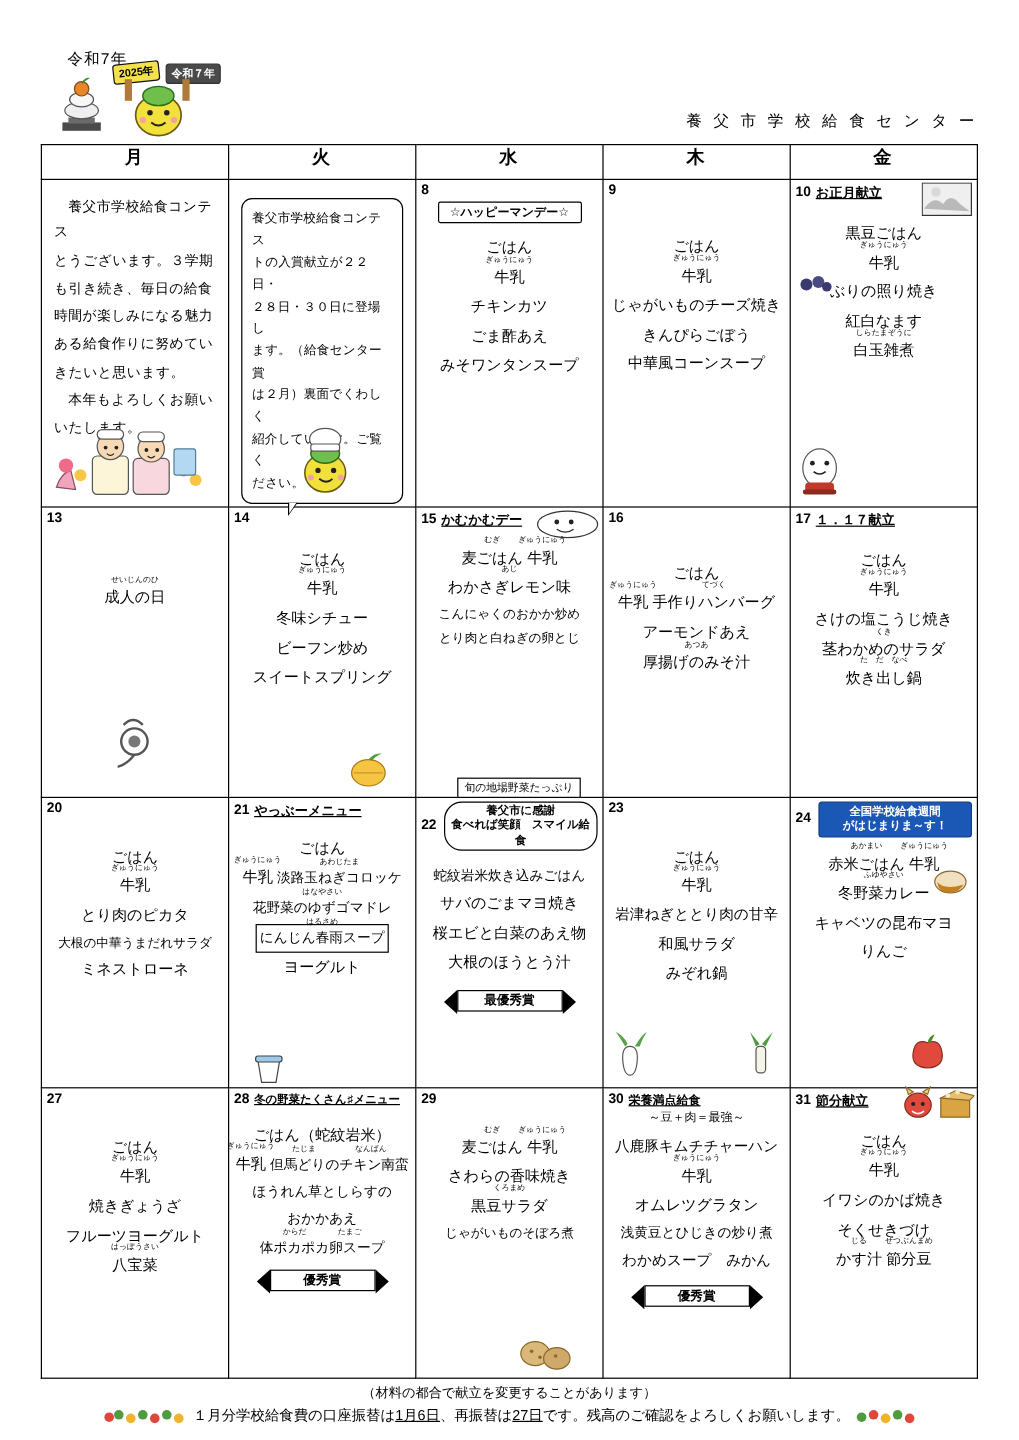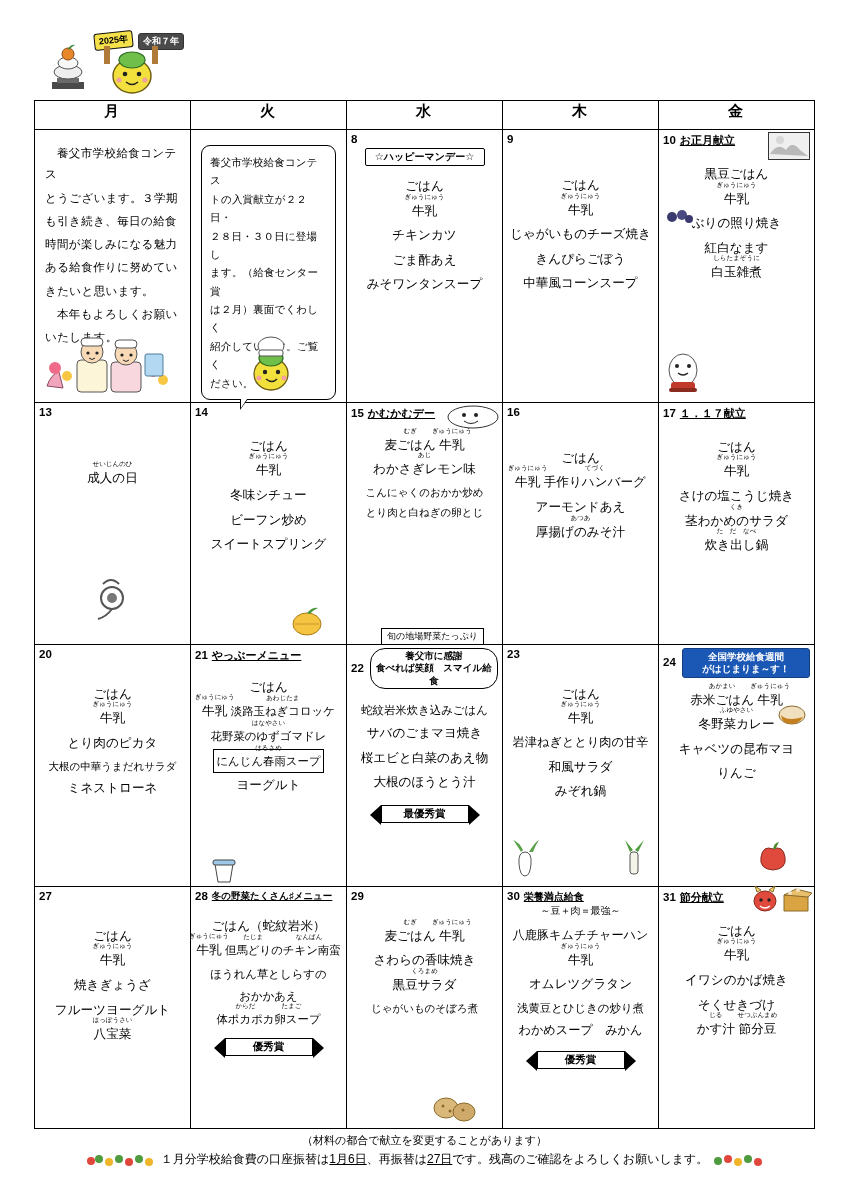--- a/index.html
+++ b/index.html
@@ -241,20 +241,21 @@
     vertical-align:middle;
   }
   svg{display:block;}
   .ico{position:absolute;}
 </style>
 </head>
 <body>
 
 <div class="page">
 
+  <div class="era">令和7年</div>
 
   <div class="title-row">
 
     <div class="kagami">
       <svg width="40" height="50" viewBox="0 0 40 50">
         <rect x="4" y="40" width="32" height="7" fill="#4a4a4a"></rect>
         <rect x="9" y="36" width="22" height="5" fill="#6b6b6b"></rect>
         <ellipse cx="20" cy="30" rx="14" ry="7" fill="#efefef" stroke="#555"></ellipse>
         <ellipse cx="20" cy="21" rx="10" ry="6" fill="#f7f7f7" stroke="#555"></ellipse>
         <circle cx="20" cy="12" r="6" fill="#e8862a" stroke="#8a4a10"></circle>
@@ -271,20 +272,21 @@
         <ellipse cx="40" cy="36" rx="19" ry="17" fill="#f2e03c" stroke="#6b5a10" stroke-width="1.4"></ellipse>
         <ellipse cx="40" cy="20" rx="13" ry="8" fill="#6fbf4a" stroke="#2d6b22" stroke-width="1.2"></ellipse>
         <circle cx="33" cy="34" r="2.3" fill="#222"></circle>
         <circle cx="47" cy="34" r="2.3" fill="#222"></circle>
         <path d="M34 42 q6 5 12 0" stroke="#222" fill="none" stroke-width="1.6"></path>
         <circle cx="27" cy="40" r="2.6" fill="#f3a0a0"></circle>
         <circle cx="53" cy="40" r="2.6" fill="#f3a0a0"></circle>
       </svg>
     </div>
 
+    <div class="center-name">養 父 市 学 校 給 食 セ ン タ ー</div>
   </div>
 
   <table class="cal">
     <thead>
       <tr>
         <th>月</th>
         <th>火</th>
         <th>水</th>
         <th>木</th>
         <th>金</th>
@@ -636,21 +638,21 @@
             <div class="ruby"><i>ぎゅうにゅう</i><span>牛乳</span></div>
             <div>焼きぎょうざ</div>
             <div>フルーツヨーグルト</div>
             <div class="ruby"><i>はっぽうさい</i><span>八宝菜</span></div>
           </div>
         </td>
 
         <td class="day">
           <div class="dayhead">
             <span class="daynum">28</span>
-            <span class="headline" style="font-size:9.5px;">冬の野菜たくさん♯メニュー</span>
+            <span class="headline" style="font-size:9.5px;font-family:Liberation Mono, monospace;">冬の野菜たくさん♯メニュー</span>
           </div>
           <div class="menu small" style="margin-top:10px;">
             <div style="font-size:12.6px;">ごはん（蛇紋岩米）</div>
             <div class="ruby" style="font-size:12.6px;"><i>ぎゅうにゅう</i><span>牛乳</span></div>
             <div class="ruby"><i>たじま　　　　　なんばん</i><span>但馬どりのチキン南蛮</span></div>
             <div>ほうれん草としらすの</div>
             <div>おかかあえ</div>
             <div class="ruby"><i>からだ　　　　たまご</i><span>体ポカポカ卵スープ</span></div>
           </div>
           <div class="award arrow" style="margin-top:6px;">優秀賞</div>

